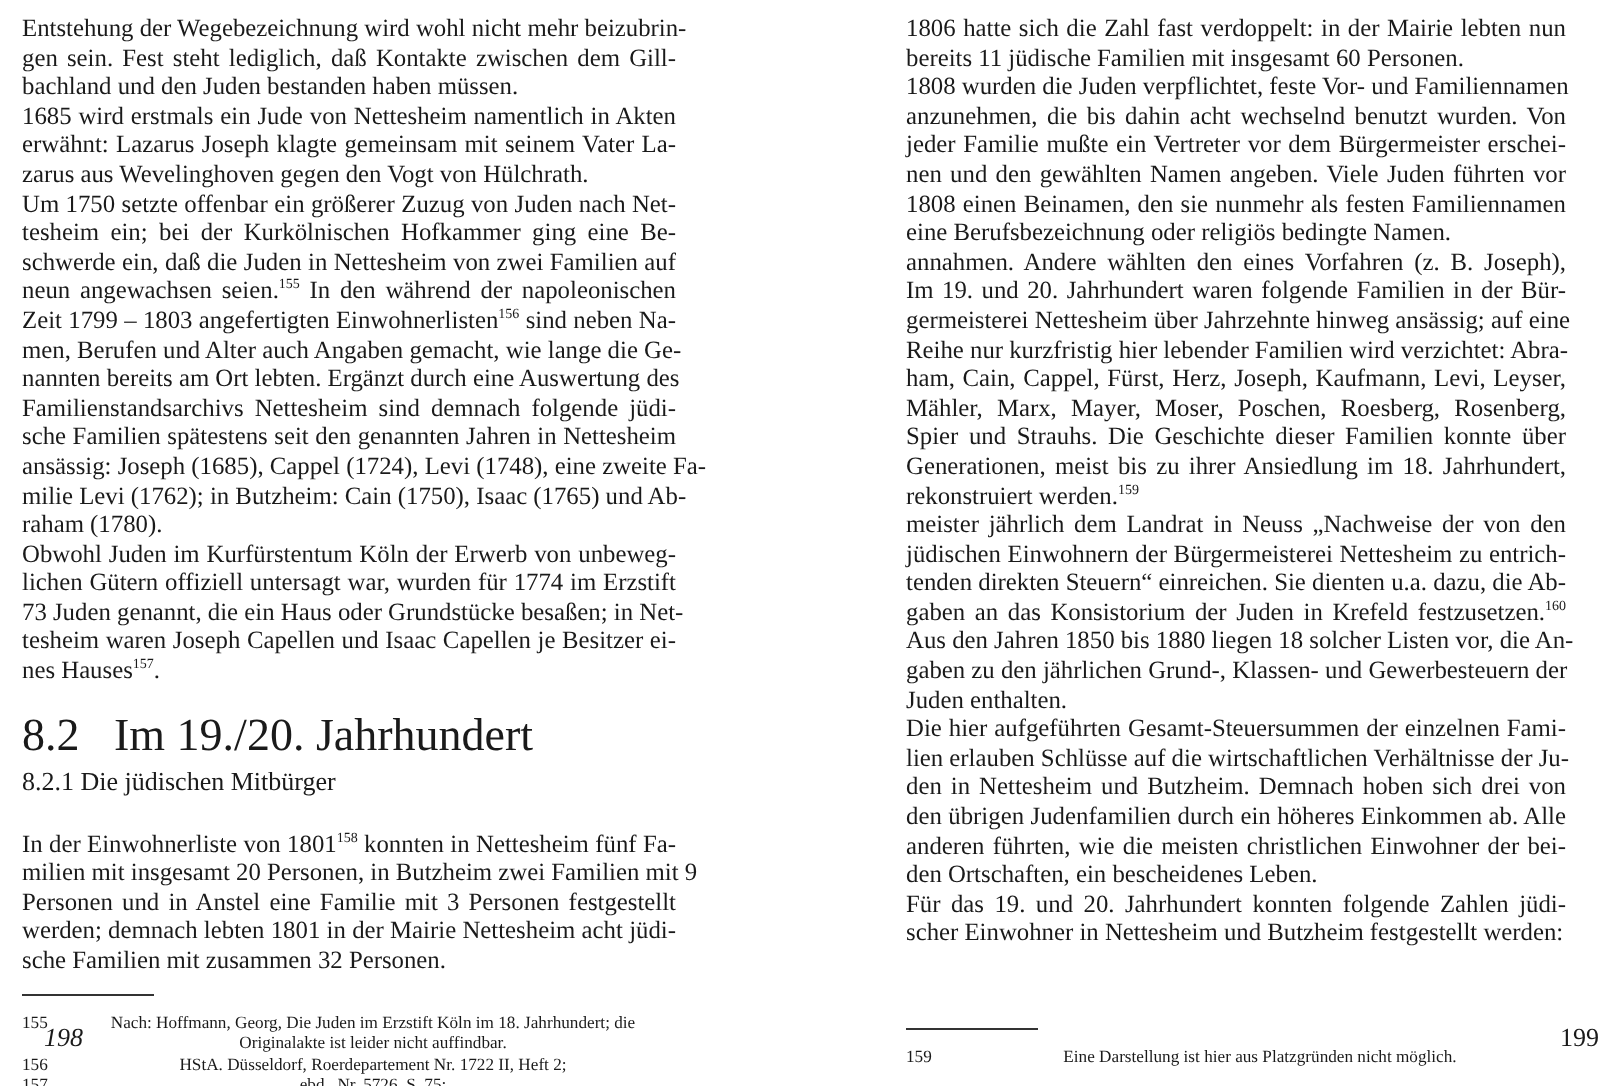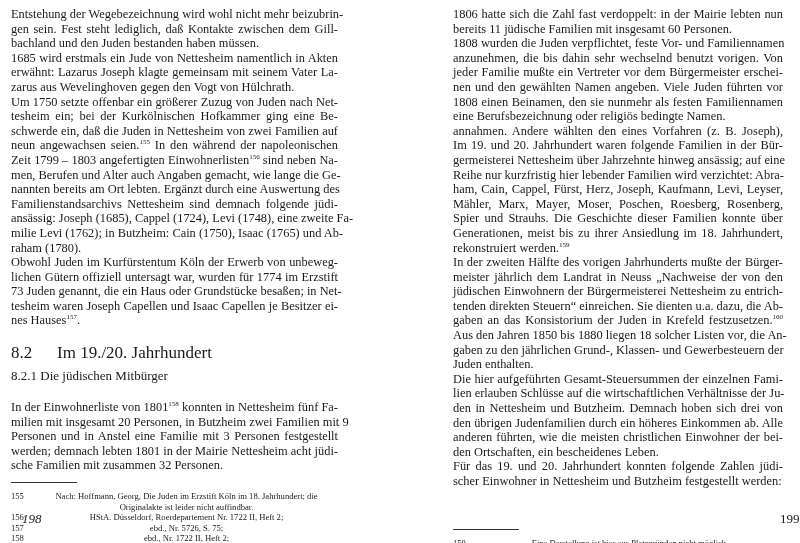--- a/index.html
+++ b/index.html
@@ -13,21 +13,21 @@
   .page-right { left: 400px; width: 400px; }
   .col { position: absolute; }
   .page-left .col { left: 11px; width: 327px; top: 7px; }
   .page-right .col { left: 53px; width: 330px; top: 7px; }
   .line {
     font-size: 12.4px; line-height: 14.6px; white-space: nowrap;
     text-align: justify; text-align-last: justify; display: block; height: 14.6px;
   }
   .line.last { text-align-last: left; }
   sup { font-size: 7px; vertical-align: 5px; line-height: 0; }
-  .h2 { font-size: 17px; line-height: 22px; margin-top: 14px; height: 22px; white-space: nowrap; }
+  .h2 { font-size: 23px; line-height: 22px; margin-top: 14px; height: 22px; white-space: nowrap; }
   .h2 .num { display: inline-block; width: 46px; }
   .h3 { font-size: 13px; line-height: 16px; margin-top: 4px; margin-bottom: 16px; height: 16px; white-space: nowrap; }
   .rule { width: 66px; height: 1px; background: #333; margin: 9px 0 8px 0; }
   .fn { font-size: 8.6px; line-height: 10.5px; display: flex; }
   .fn .fnnum { width: 24px; flex: none; }
   .fn .fntext { flex: 1; text-align: center; }
   .pageno { position: absolute; font-size: 13px; top: 511px; }
   .page-left .pageno { left: 22px; font-style: italic; }
   .page-right .pageno { left: 380px; }
   .page-right .rule { margin-top: 40px; }
@@ -49,20 +49,21 @@
       </div>
     <div>
         <span class="line"><span>Um 1750 setzte offenbar ein größerer Zuzug von Juden nach Net-</span></span>
         <span class="line"><span>tesheim ein; bei der Kurkölnischen Hofkammer ging eine Be-</span></span>
         <span class="line"><span>schwerde ein, daß die Juden in Nettesheim von zwei Familien auf</span></span>
         <span class="line"><span>neun angewachsen seien.</span><sup>155</sup><span> In den während der napoleonischen</span></span>
         <span class="line"><span>Zeit 1799 – 1803 angefertigten Einwohnerlisten</span><sup>156</sup><span> sind neben Na-</span></span>
         <span class="line"><span>men, Berufen und Alter auch Angaben gemacht, wie lange die Ge-</span></span>
         <span class="line"><span>nannten bereits am Ort lebten. Ergänzt durch eine Auswertung des</span></span>
         <span class="line"><span>Familienstandsarchivs Nettesheim sind demnach folgende jüdi-</span></span>
+        <span class="line"><span>sche Familien spätestens seit den genannten Jahren in Nettesheim</span></span>
         <span class="line"><span>ansässig: Joseph (1685), Cappel (1724), Levi (1748), eine zweite Fa-</span></span>
         <span class="line"><span>milie Levi (1762); in Butzheim: Cain (1750), Isaac (1765) und Ab-</span></span>
         <span class="line last"><span>raham (1780).</span></span>
       </div>
     <div>
         <span class="line"><span>Obwohl Juden im Kurfürstentum Köln der Erwerb von unbeweg-</span></span>
         <span class="line"><span>lichen Gütern offiziell untersagt war, wurden für 1774 im Erzstift</span></span>
         <span class="line"><span>73 Juden genannt, die ein Haus oder Grundstücke besaßen; in Net-</span></span>
         <span class="line"><span>tesheim waren Joseph Capellen und Isaac Capellen je Besitzer ei-</span></span>
         <span class="line last"><span>nes Hauses</span><sup>157</sup><span>.</span></span>
@@ -111,39 +112,38 @@
 </div>
 
 <div class="page page-right">
   <div class="col">
     <div>
         <span class="line"><span>1806 hatte sich die Zahl fast verdoppelt: in der Mairie lebten nun</span></span>
         <span class="line last"><span>bereits 11 jüdische Familien mit insgesamt 60 Personen.</span></span>
       </div>
     <div>
         <span class="line"><span>1808 wurden die Juden verpflichtet, feste Vor- und Familiennamen</span></span>
-        <span class="line"><span>anzunehmen, die bis dahin sehr wechselnd benutzt vorigen. Von</span></span>
+        <span class="line"><span>anzunehmen, die bis dahin acht wechselnd benutzt wurden. Von</span></span>
         <span class="line"><span>jeder Familie mußte ein Vertreter vor dem Bürgermeister erschei-</span></span>
         <span class="line"><span>nen und den gewählten Namen angeben. Viele Juden führten vor</span></span>
         <span class="line"><span>1808 einen Beinamen, den sie nunmehr als festen Familiennamen</span></span>
         <span class="line last"><span>eine Berufsbezeichnung oder religiös bedingte Namen.</span></span>
         <span class="line"><span>annahmen. Andere wählten den eines Vorfahren (z. B. Joseph),</span></span>
       </div>
     <div>
         <span class="line"><span>Im 19. und 20. Jahrhundert waren folgende Familien in der Bür-</span></span>
         <span class="line"><span>germeisterei Nettesheim über Jahrzehnte hinweg ansässig; auf eine</span></span>
         <span class="line"><span>Reihe nur kurzfristig hier lebender Familien wird verzichtet: Abra-</span></span>
         <span class="line"><span>ham, Cain, Cappel, Fürst, Herz, Joseph, Kaufmann, Levi, Leyser,</span></span>
         <span class="line"><span>Mähler, Marx, Mayer, Moser, Poschen, Roesberg, Rosenberg,</span></span>
         <span class="line"><span>Spier und Strauhs. Die Geschichte dieser Familien konnte über</span></span>
         <span class="line"><span>Generationen, meist bis zu ihrer Ansiedlung im 18. Jahrhundert,</span></span>
         <span class="line last"><span>rekonstruiert werden.</span><sup>159</sup></span>
       </div>
     <div>
-        <span class="line"><span>In der zweiten Hälfte des vorigen Jahrhunderts mußte der Bürger-</span></span>
         <span class="line"><span>meister jährlich dem Landrat in Neuss „Nachweise der von den</span></span>
         <span class="line"><span>jüdischen Einwohnern der Bürgermeisterei Nettesheim zu entrich-</span></span>
         <span class="line"><span>tenden direkten Steuern“ einreichen. Sie dienten u.a. dazu, die Ab-</span></span>
         <span class="line"><span>gaben an das Konsistorium der Juden in Krefeld festzusetzen.</span><sup>160</sup></span>
         <span class="line"><span>Aus den Jahren 1850 bis 1880 liegen 18 solcher Listen vor, die An-</span></span>
         <span class="line"><span>gaben zu den jährlichen Grund-, Klassen- und Gewerbesteuern der</span></span>
         <span class="line last"><span>Juden enthalten.</span></span>
       </div>
     <div>
         <span class="line"><span>Die hier aufgeführten Gesamt-Steuersummen der einzelnen Fami-</span></span>

